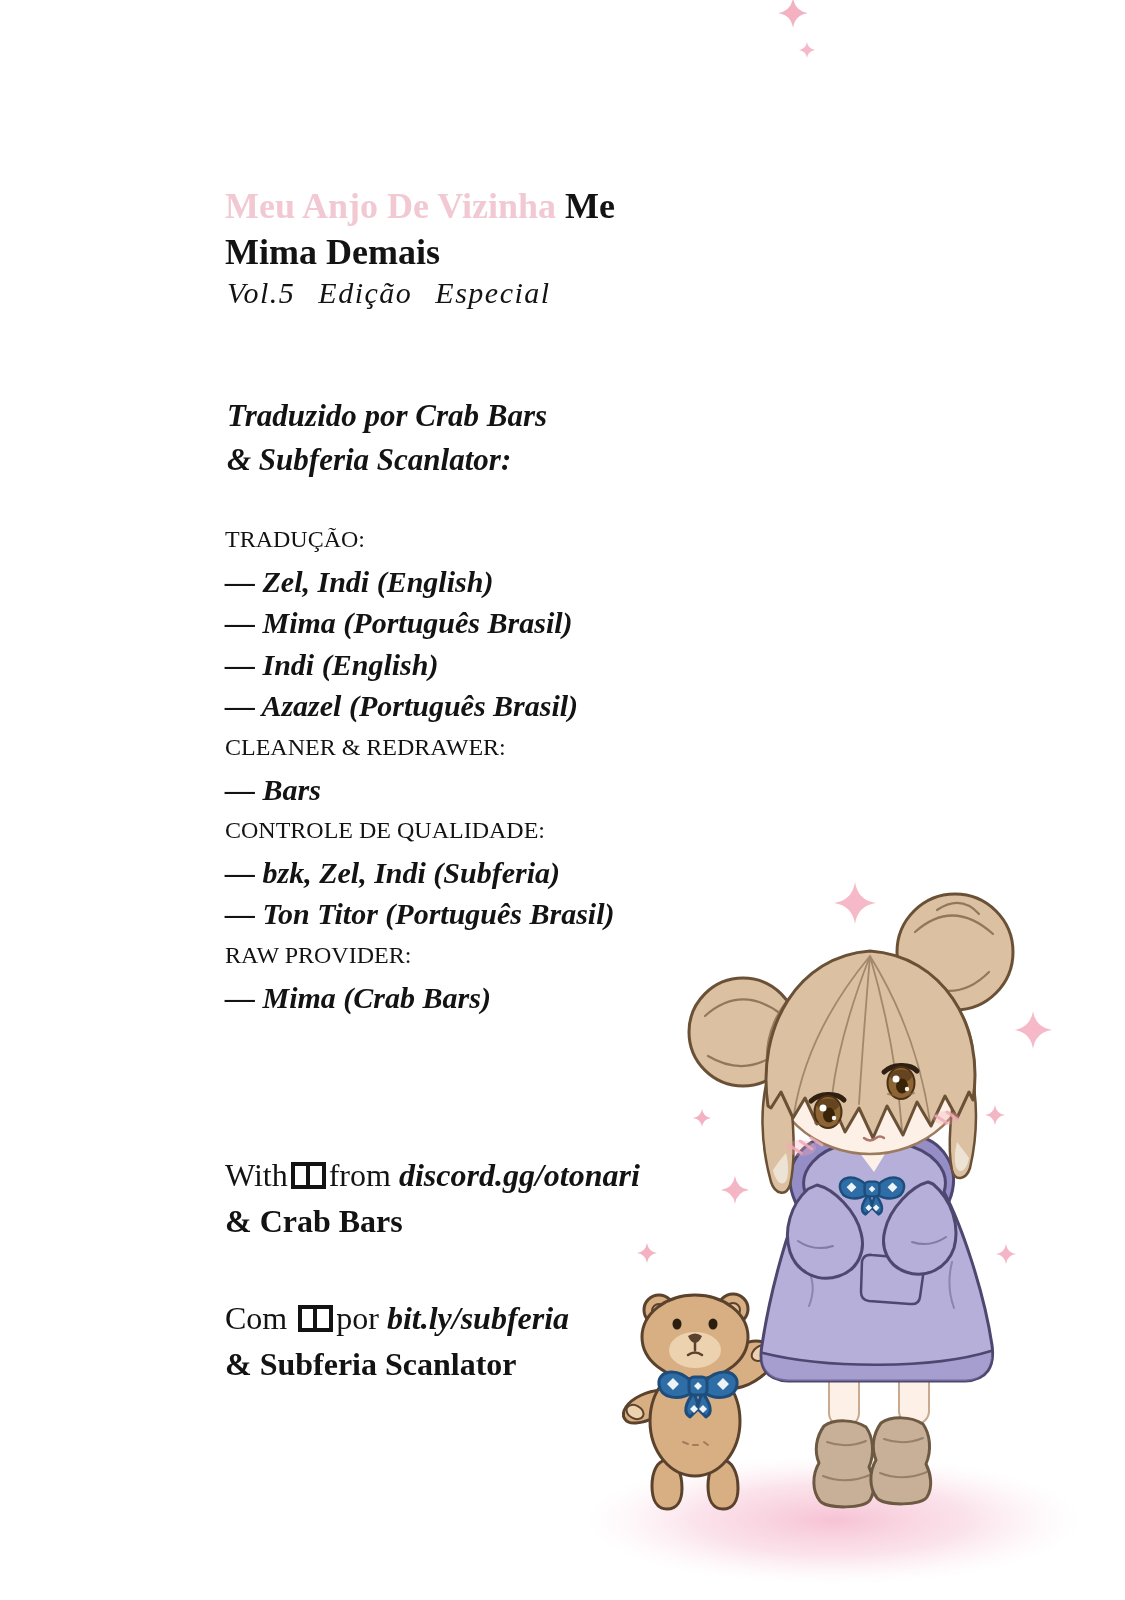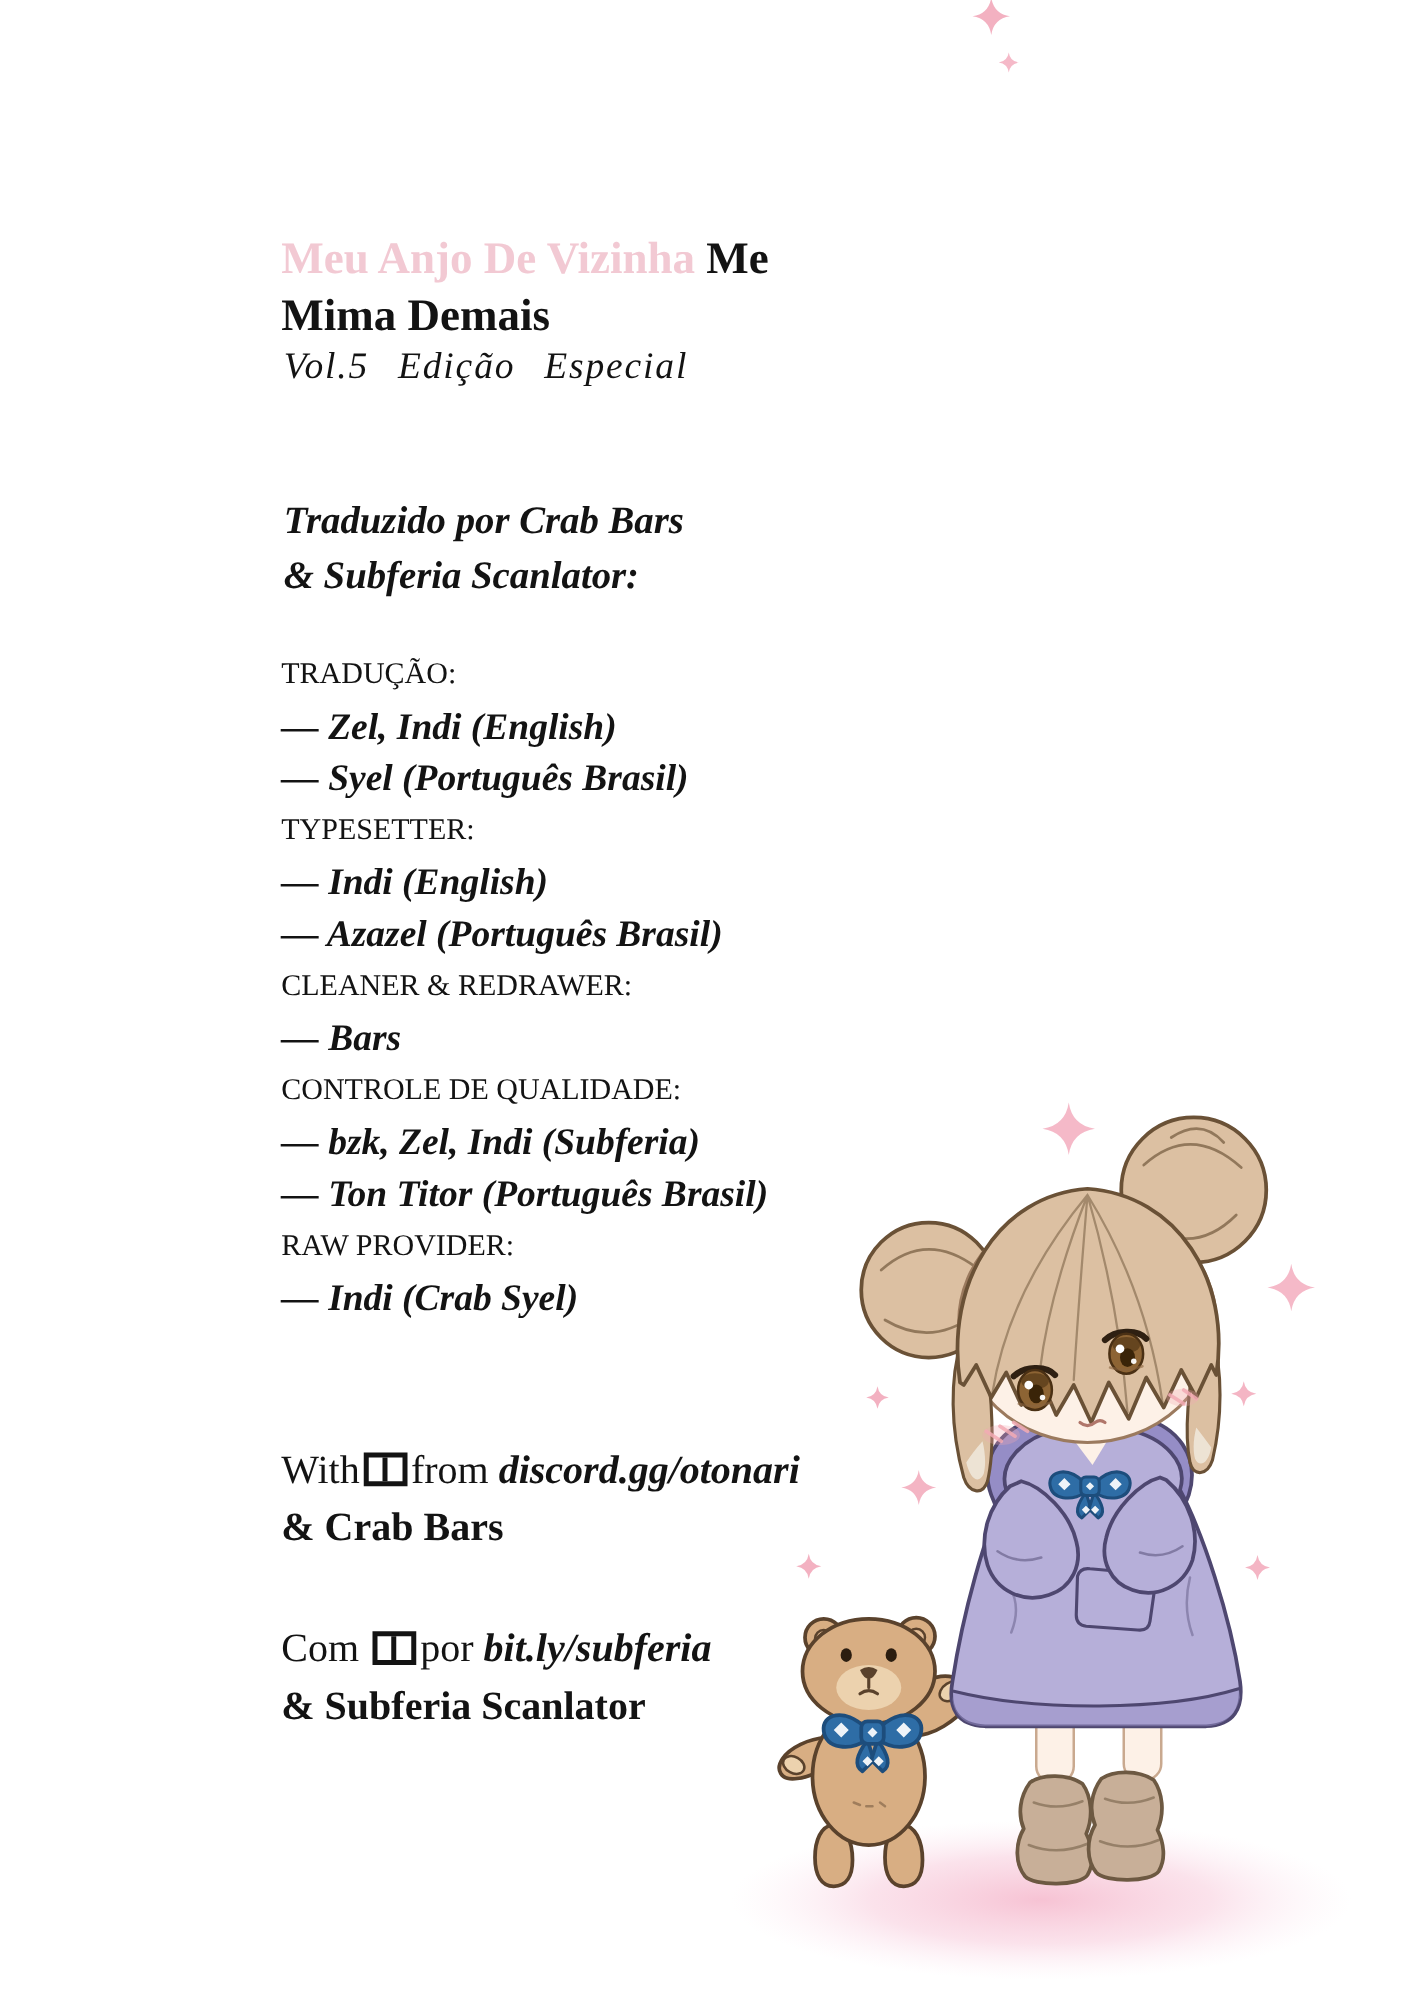--- a/index.html
+++ b/index.html
@@ -46,31 +46,30 @@
   <div class="subtitle">Vol.5 Edição Especial</div>
 
   <div class="intro">
     <div>Traduzido por Crab Bars</div>
     <div>&amp; Subferia Scanlator:</div>
   </div>
 
   <div class="credits">
     <div class="role">TRADUÇÃO:</div>
     <div class="name">— Zel, Indi (English)</div>
-    <div class="name">— Syel (Português Brasil)</div>
-    <div class="role">TYPESETTER:</div>
+    <div class="name">— Mima (Português Brasil)</div>
     <div class="name">— Indi (English)</div>
     <div class="name">— Azazel (Português Brasil)</div>
     <div class="role">CLEANER &amp; REDRAWER:</div>
     <div class="name">— Bars</div>
     <div class="role">CONTROLE DE QUALIDADE:</div>
     <div class="name">— bzk, Zel, Indi (Subferia)</div>
     <div class="name">— Ton Titor (Português Brasil)</div>
     <div class="role">RAW PROVIDER:</div>
-    <div class="name">— Indi (Crab Syel)</div>
+    <div class="name">— Mima (Crab Bars)</div>
   </div>
 
   <div class="thanks" id="thanks1">
     <div><span>With</span><span class="tofu"></span><span>from</span>&nbsp;<a class="link">discord.gg/otonari</a></div>
     <div class="amp">&amp; Crab Bars</div>
   </div>
   <div class="thanks" id="thanks2">
     <div><span>Com</span><span class="tofu sp"></span><span>por</span>&nbsp;<a class="link">bit.ly/subferia</a></div>
     <div class="amp">&amp; Subferia Scanlator</div>
   </div>

